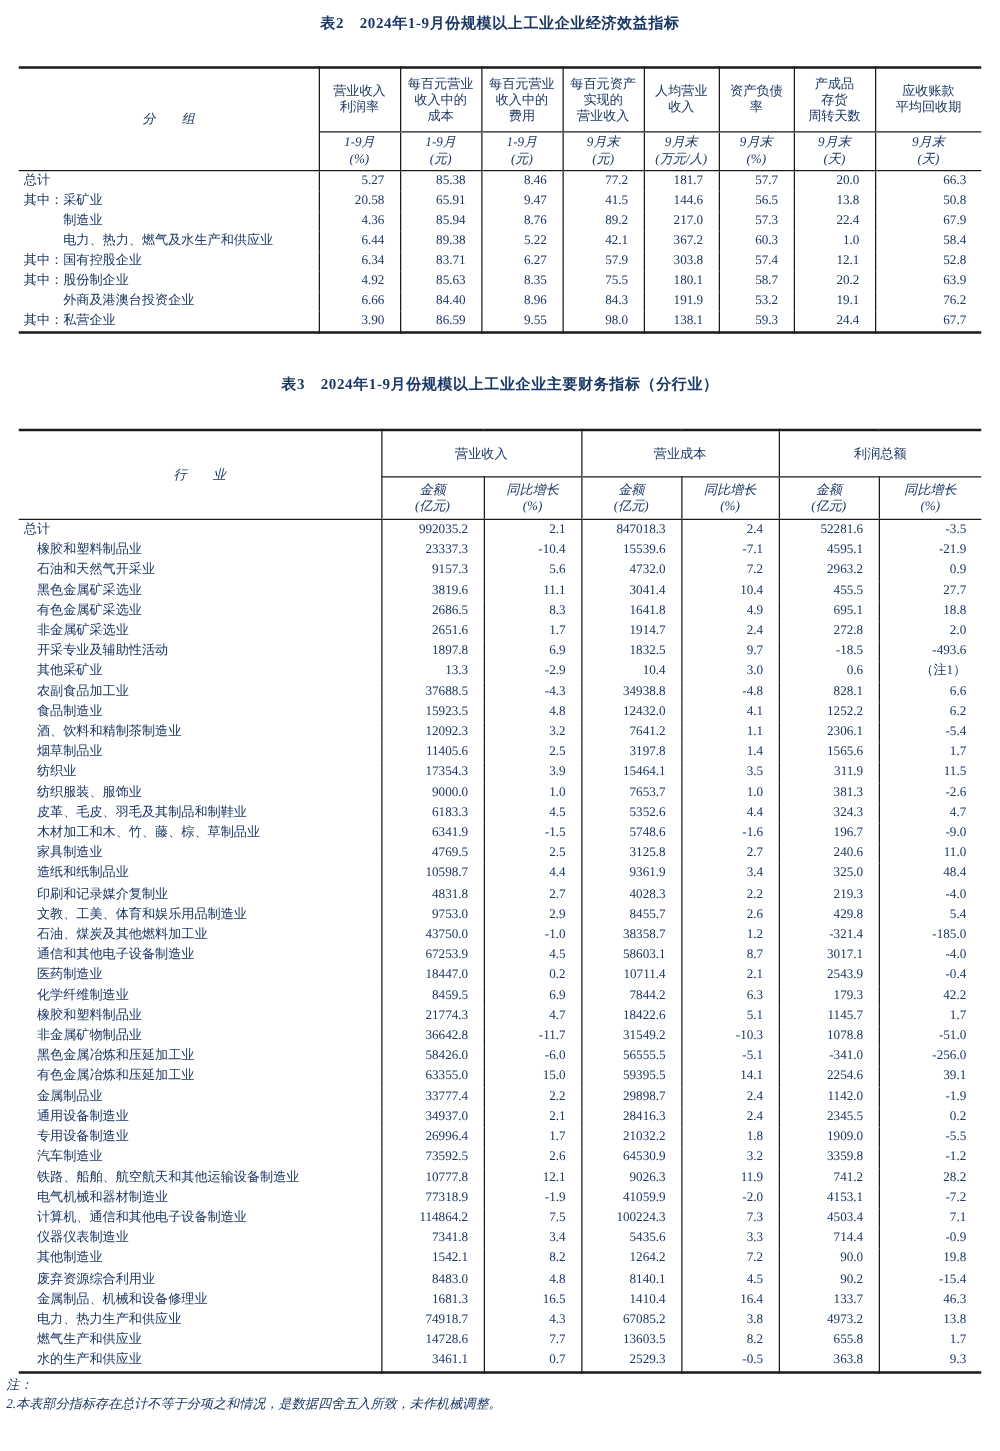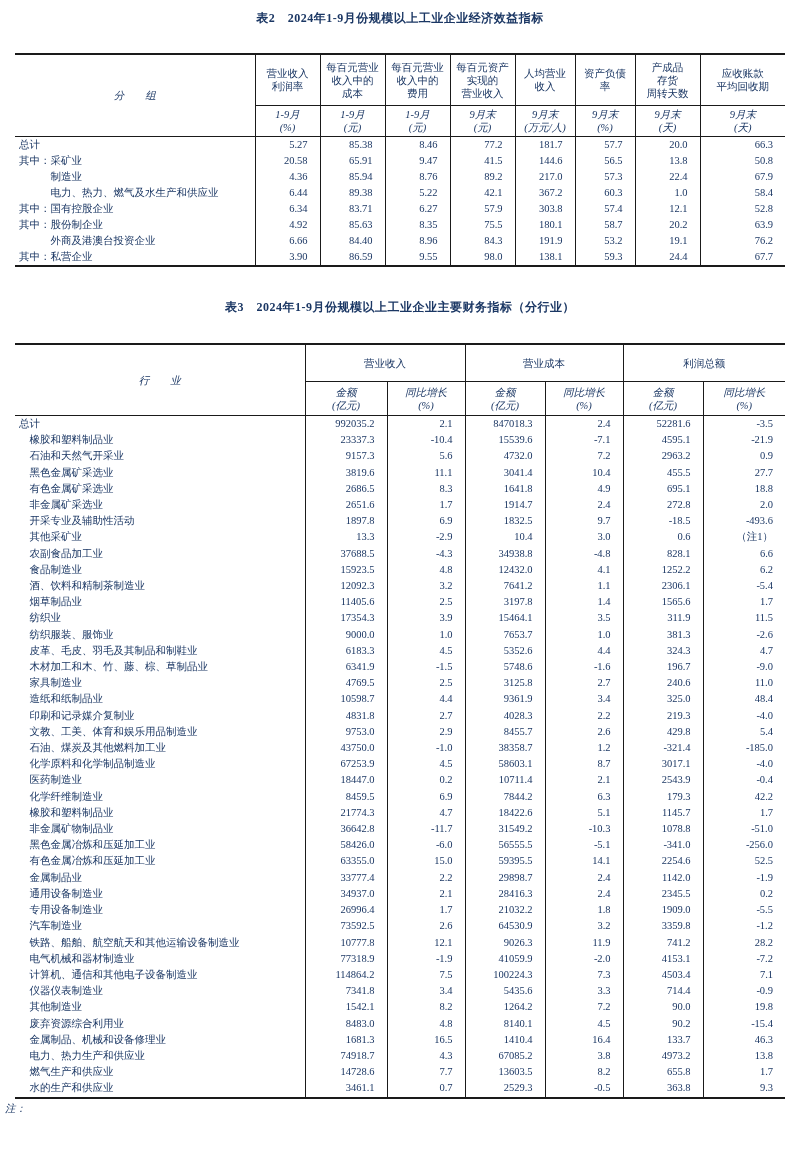--- a/index.html
+++ b/index.html
@@ -406,21 +406,21 @@
           <tr>
             <td class="lbl ind2">石油、煤炭及其他燃料加工业</td>
             <td class="num">43750.0</td>
             <td class="num">-1.0</td>
             <td class="num">38358.7</td>
             <td class="num">1.2</td>
             <td class="num">-321.4</td>
             <td class="num">-185.0</td>
           </tr>
           <tr>
-            <td class="lbl ind2">化学原料和化学制品制造业</td>
+            <td class="lbl ind2">通信和其他电子设备制造业</td>
             <td class="num">67253.9</td>
             <td class="num">4.5</td>
             <td class="num">58603.1</td>
             <td class="num">8.7</td>
             <td class="num">3017.1</td>
             <td class="num">-4.0</td>
           </tr>
           <tr>
             <td class="lbl ind2">医药制造业</td>
             <td class="num">18447.0</td>
@@ -466,21 +466,21 @@
             <td class="num">-341.0</td>
             <td class="num">-256.0</td>
           </tr>
           <tr>
             <td class="lbl ind2">有色金属冶炼和压延加工业</td>
             <td class="num">63355.0</td>
             <td class="num">15.0</td>
             <td class="num">59395.5</td>
             <td class="num">14.1</td>
             <td class="num">2254.6</td>
-            <td class="num">52.5</td>
+            <td class="num">39.1</td>
           </tr>
           <tr>
             <td class="lbl ind2">金属制品业</td>
             <td class="num">33777.4</td>
             <td class="num">2.2</td>
             <td class="num">29898.7</td>
             <td class="num">2.4</td>
             <td class="num">1142.0</td>
             <td class="num">-1.9</td>
           </tr>
@@ -600,15 +600,16 @@
             <td class="num">-0.5</td>
             <td class="num">363.8</td>
             <td class="num">9.3</td>
           </tr>
         </tbody>
     </table>
   </div>
 
   <div class="notes">
     <div class="nt">注：</div>
+      <div class="nt">2.本表部分指标存在总计不等于分项之和情况，是数据四舍五入所致，未作机械调整。</div>
     </div>
 
 </div>
 
 </body></html>

